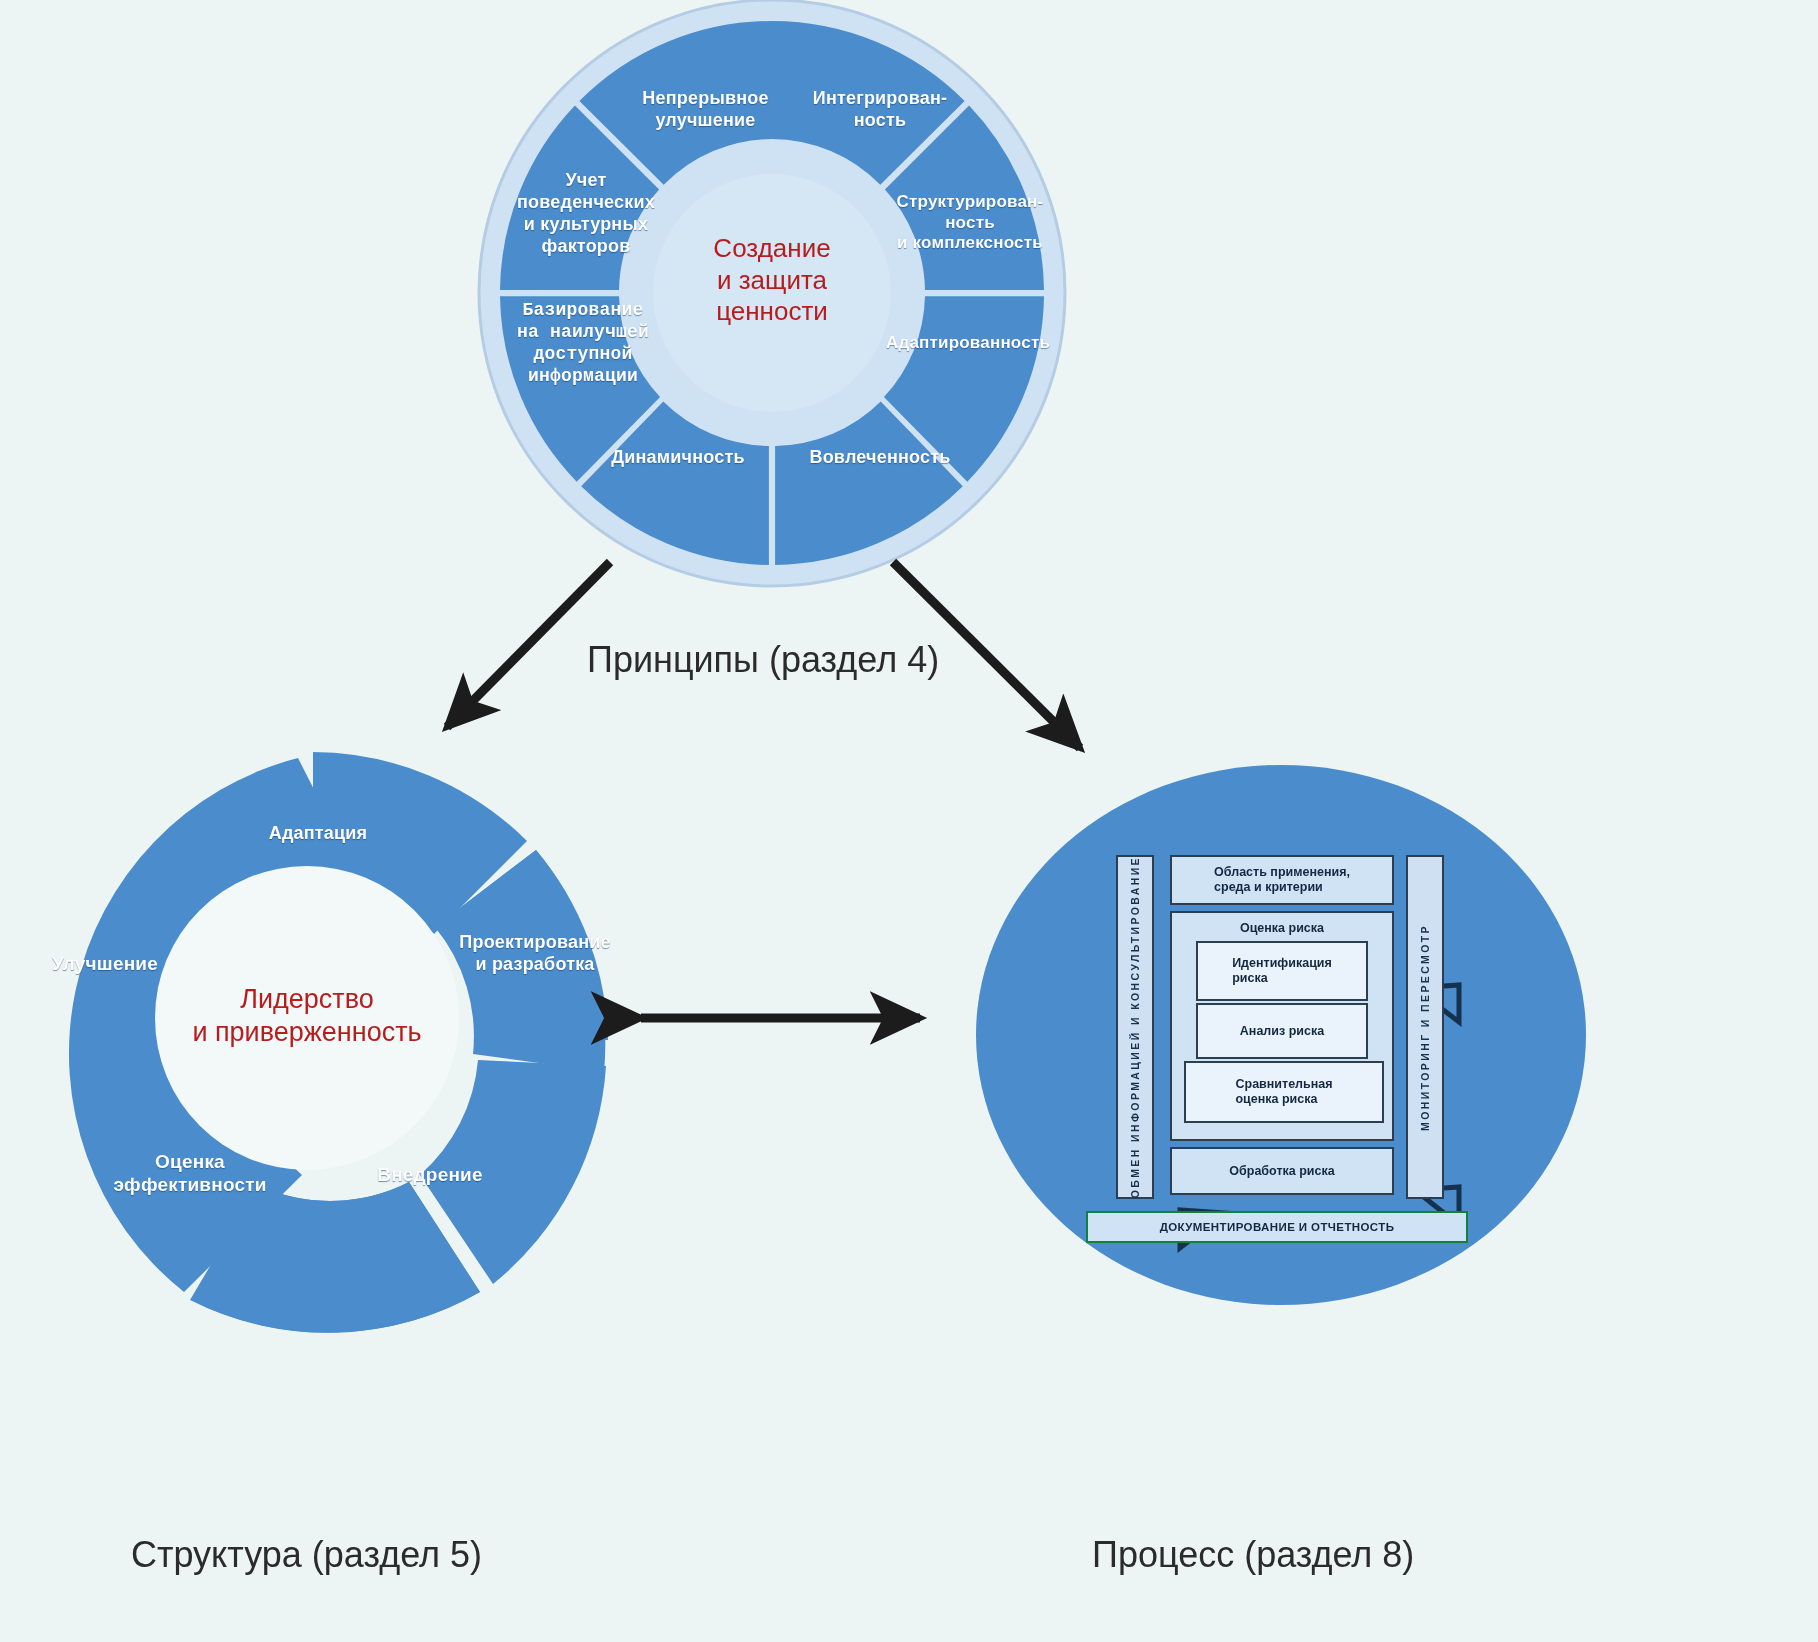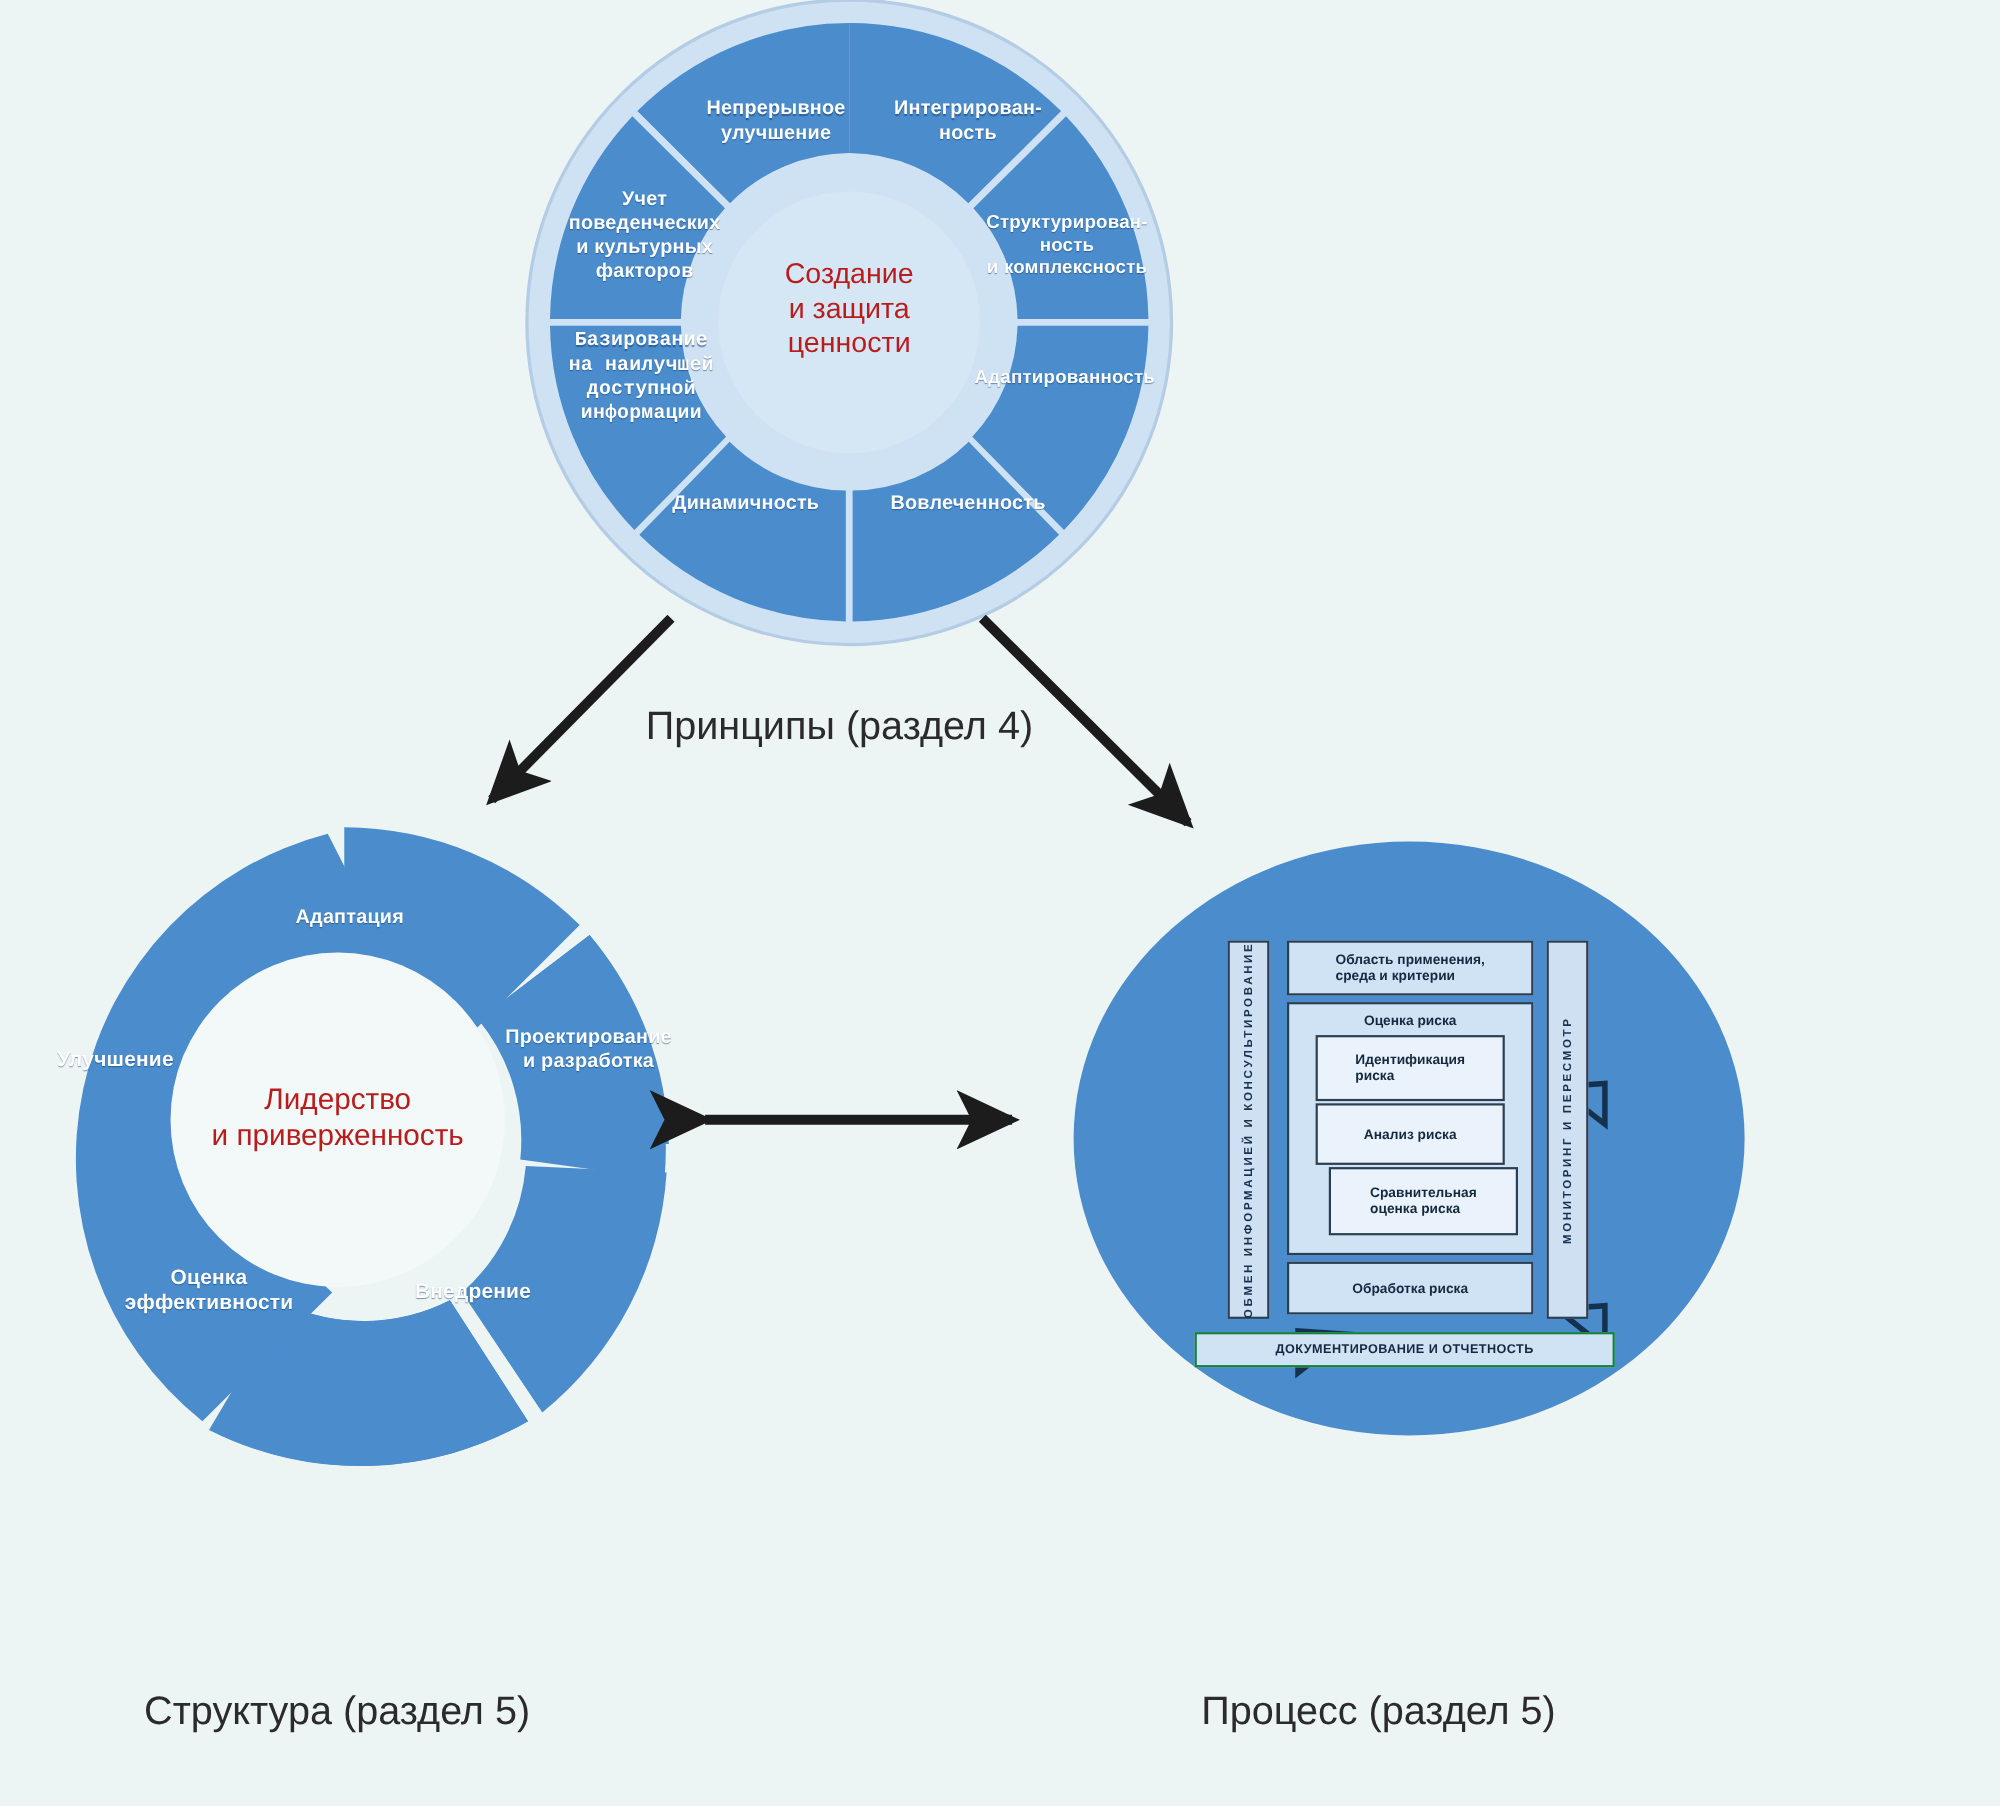--- a/index.html
+++ b/index.html
@@ -263,35 +263,35 @@
       <div>
         <div>Идентификация</div>
         <div>риска</div>
       </div>
     </div>
 
     <div class="pbox inner" style="left:118px;top:158px;width:172px;height:56px;font-size:12.5px;">
       <div>Анализ риска</div>
     </div>
 
-    <div class="pbox inner" style="left:130px;top:216px;width:172px;height:62px;font-size:12.5px;">
+    <div class="pbox inner" style="left:106px;top:216px;width:200px;height:62px;font-size:12.5px;">
       <div>
         <div>Сравнительная</div>
         <div>оценка риска</div>
       </div>
     </div>
 
     <div class="pbox plain" style="left:92px;top:302px;width:224px;height:48px;font-size:12.5px;">
       <div>Обработка риска</div>
     </div>
 
     <div class="docbar" style="left:8px;top:366px;width:382px;height:32px;">
       <span>ДОКУМЕНТИРОВАНИЕ И ОТЧЕТНОСТЬ</span>
     </div>
   </div>
 
   <div class="section-caption" style="left:587px;top:640px;">Принципы (раздел 4)</div>
 
   <div class="section-caption" style="left:131px;top:1535px;">Структура (раздел 5)</div>
 
-  <div class="section-caption" style="left:1092px;top:1535px;">Процесс (раздел 5)</div>
+  <div class="section-caption" style="left:1092px;top:1535px;">Процесс (раздел 8)</div>
 
 </div>
 
 </body></html>

